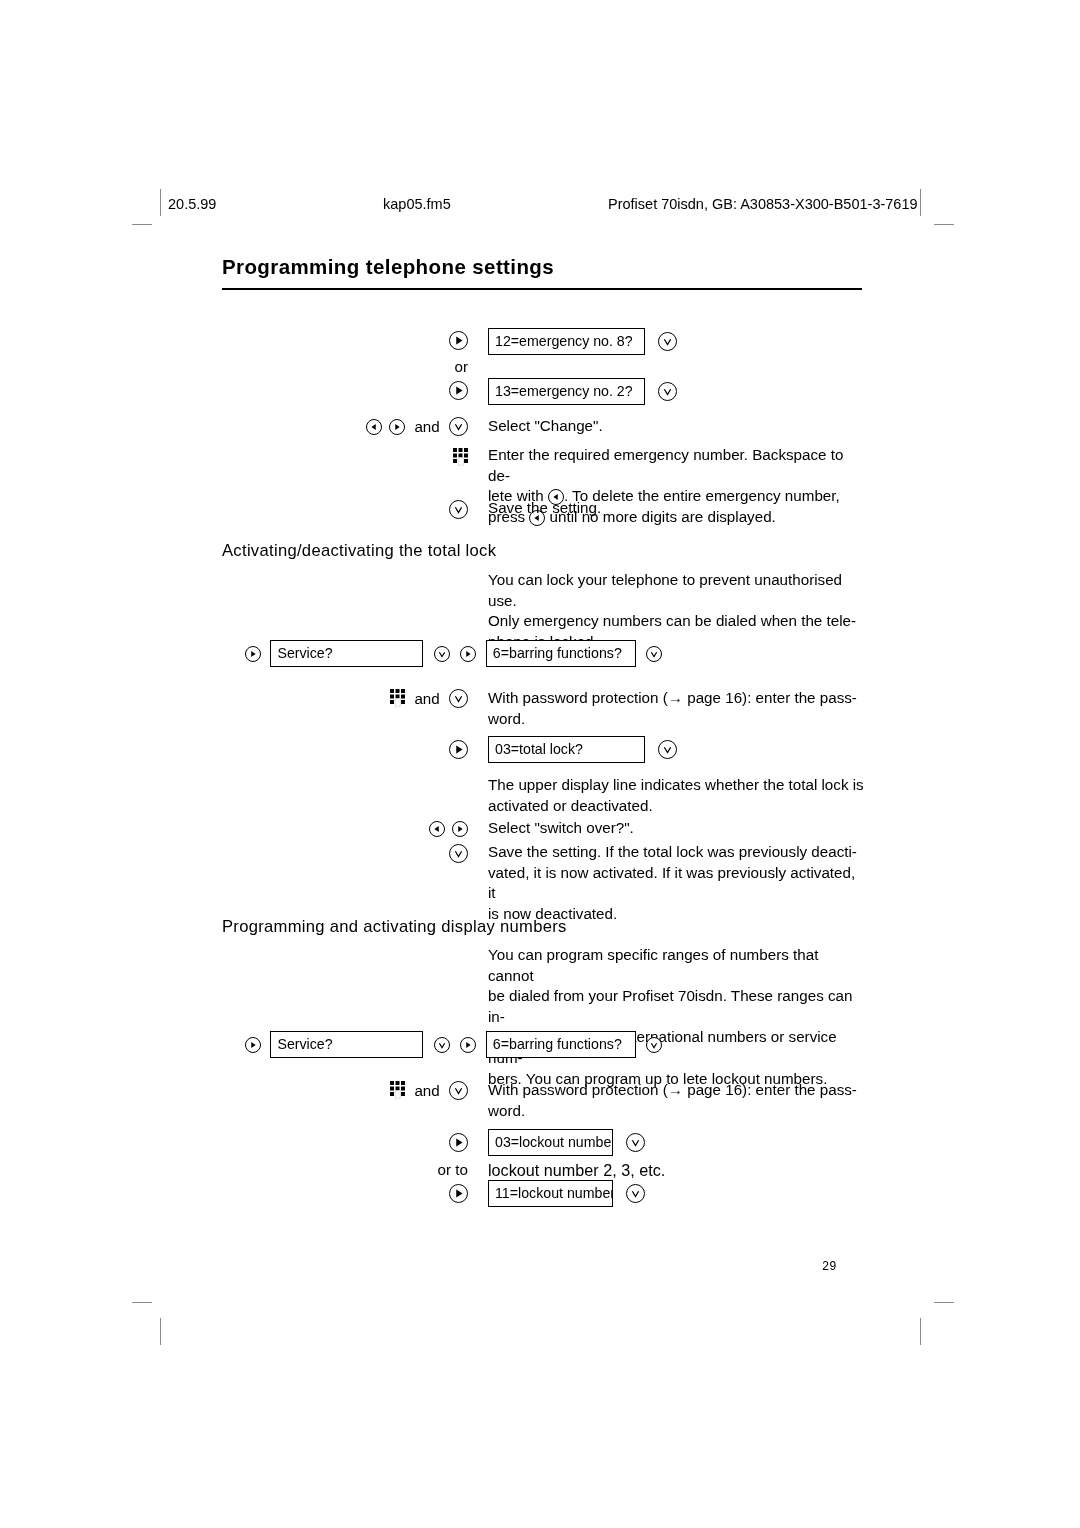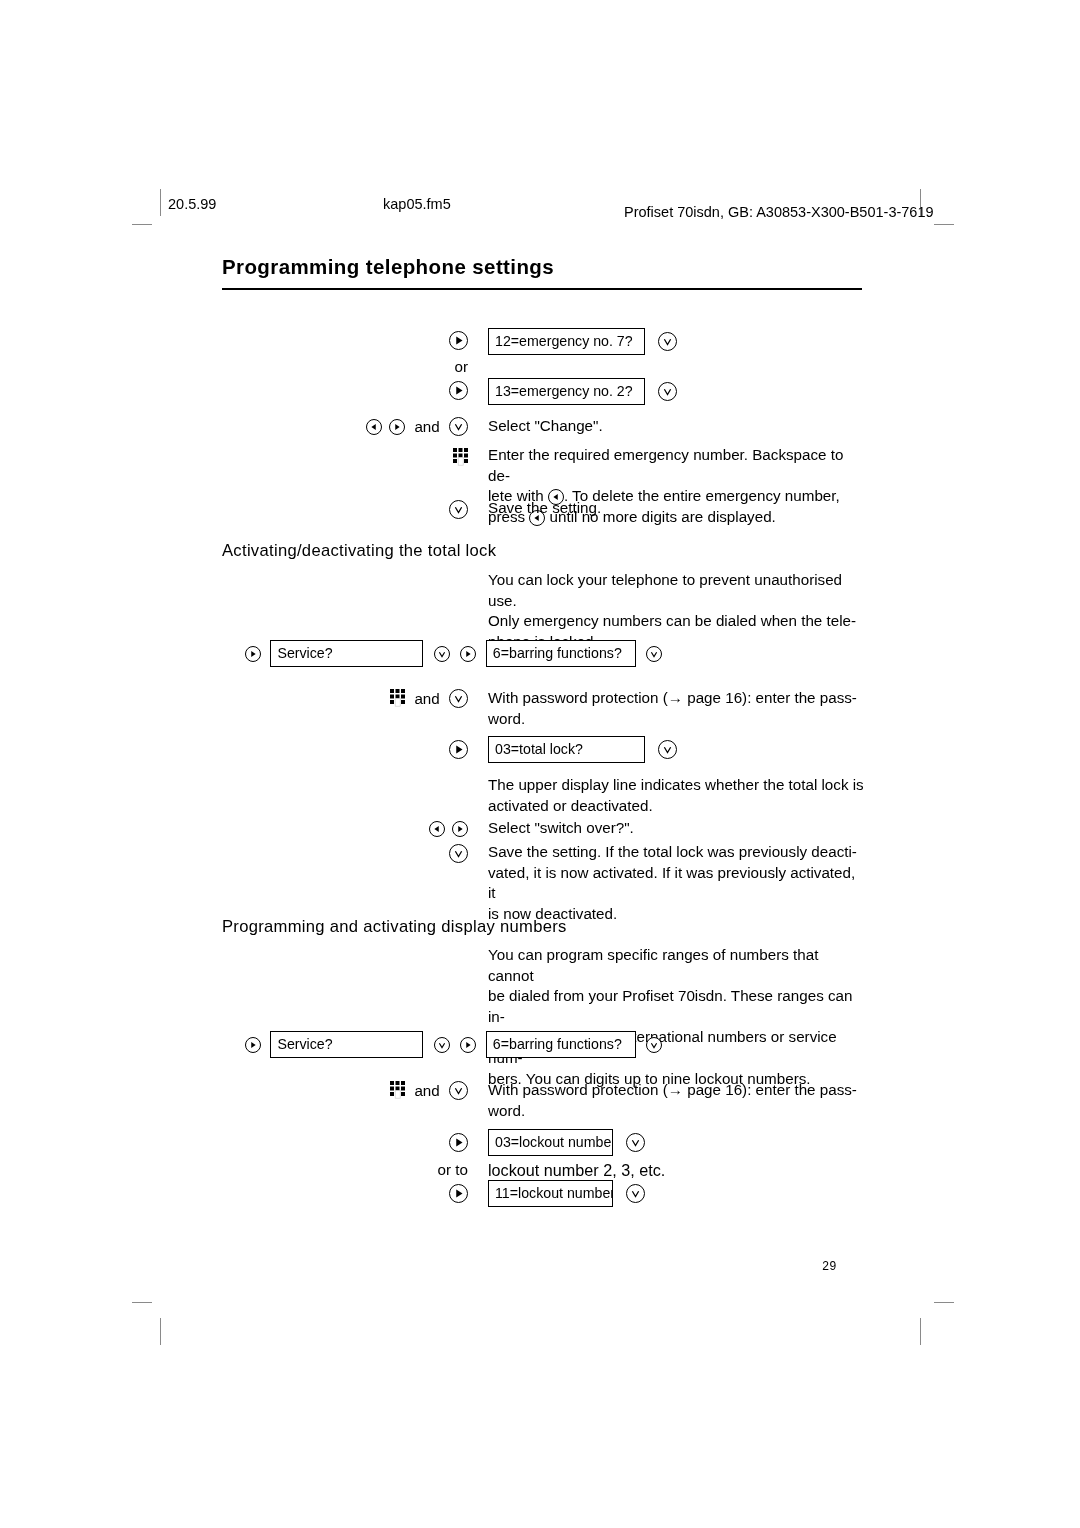--- a/index.html
+++ b/index.html
@@ -34,21 +34,21 @@
     top: 193px;
     left: 168px;
     width: 752px;
     height: 22px;
     font-size: 14.5px;
     line-height: 22px;
     white-space: nowrap;
   }
   .runhead .rh-date { position: absolute; left: 0; top: 0; }
   .runhead .rh-file { position: absolute; left: 215px; top: 0; }
-  .runhead .rh-doc  { position: absolute; left: 440px; top: 8px; margin-left: 16px; }
+  .runhead .rh-doc  { position: absolute; left: 440px; top: 0; }
 
   
   .chapter-title {
     position: absolute;
     left: 222px;
     top: 255px;
     width: 640px;
     font-size: 20.5px;
     font-weight: bold;
     letter-spacing: 0.4px;
@@ -171,21 +171,21 @@
 
 <div class="block" style="left:0; top:328px; width:1080px;">
   <div class="gutter" style="left:360px; top:2px; width:108px;">
     <span class="ico ico-circ ico-19">
       <svg viewBox="0 0 19 19">
           <polygon points="7,5 7,14 14,9.5" fill="#000"></polygon>
         </svg>
     </span>
   </div>
   <div class="body-col" style="top:0;">
-    <span class="dispbox w157">12=emergency no. 7?</span>
+    <span class="dispbox w157">12=emergency no. 8?</span>
     <span class="ico ico-circ ico-19" style="margin-left:9px;">
       <svg viewBox="0 0 19 19">
           <polyline points="6,7 9.5,13 13,7" fill="none" stroke="#000" stroke-width="1.4"></polyline>
         </svg>
     </span>
   </div>
 </div>
 
 <div class="block" style="left:360px; top:358px; width:108px; text-align:right; font-size:15.2px;">
   <span>or</span>
@@ -389,21 +389,21 @@
     <span>is now deactivated.</span>
   </div>
 </div>
 
 <div class="sec-head" style="top:917px;">Programming and activating display numbers</div>
 
 <div class="body-col" style="top:945px;">
   <span>You can program specific ranges of numbers that cannot</span><br>
   <span>be dialed from your Profiset 70isdn. These ranges can in-</span><br>
   <span>clude, for example, international numbers or service num-</span><br>
-  <span>bers. You can digits up to nine lockout numbers.</span>
+  <span>bers. You can program up to lete lockout numbers.</span>
 </div>
 
 <div class="block nowrap" style="left:245px; top:1031px;">
   <span class="ico ico-circ ico-16">
     <svg viewBox="0 0 16 16">
         <polygon points="6,4.5 6,11.5 11,8" fill="#000"></polygon>
       </svg>
   </span>
   <span class="dispbox w153" style="margin-left:5px;">Service?</span>
   <span class="ico ico-circ ico-16" style="margin-left:6px;">

